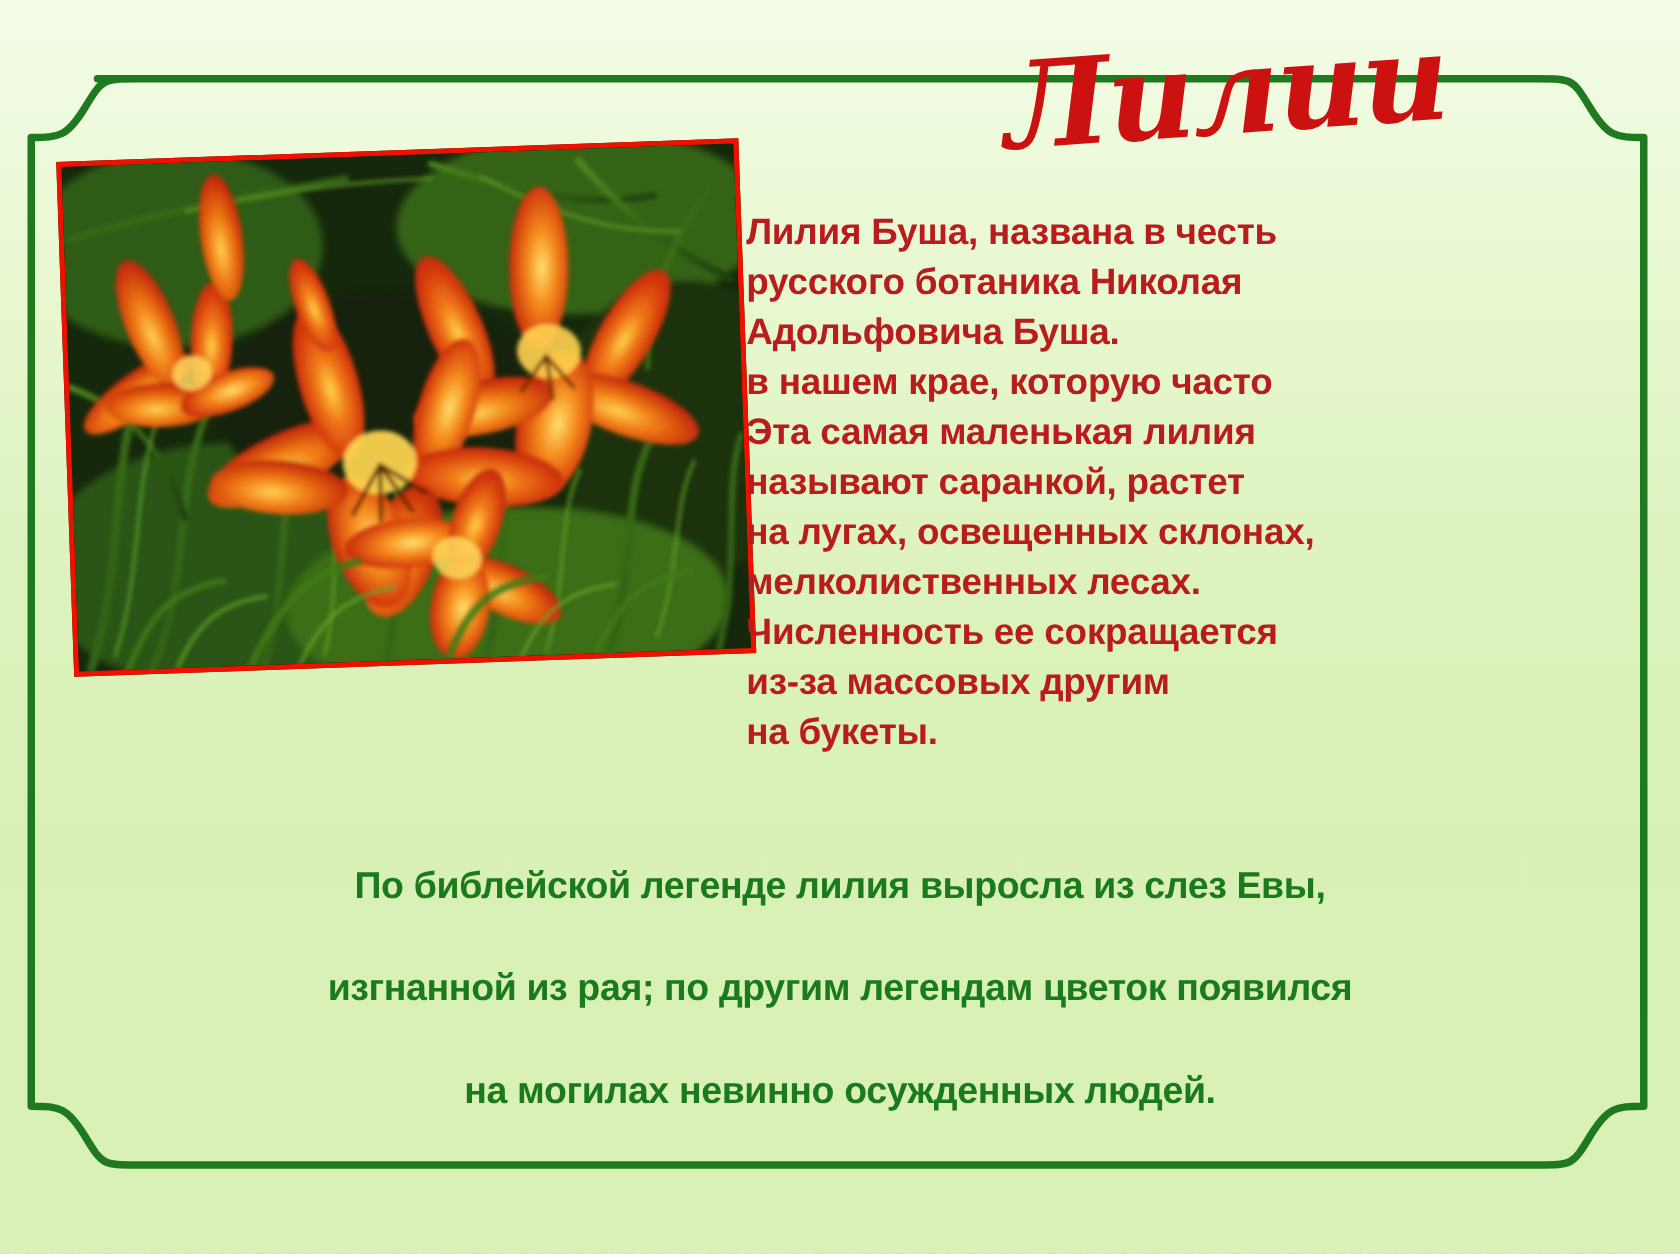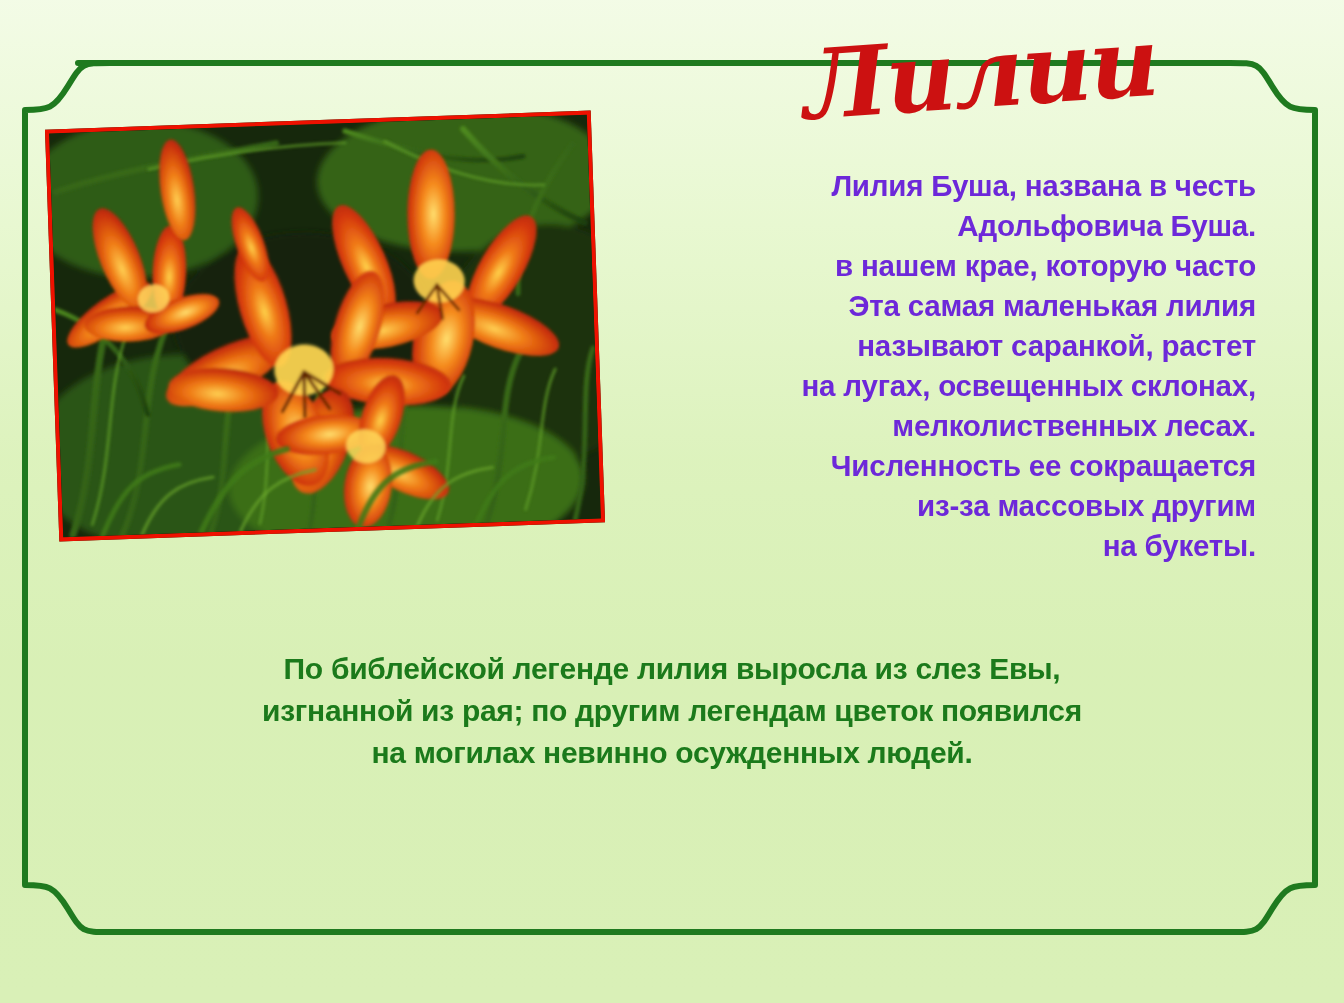--- a/index.html
+++ b/index.html
@@ -77,44 +77,44 @@
     line-height:1.08;
     letter-spacing:-2px;
     transform:rotate(-4deg);
     transform-origin:center center;
     white-space:nowrap;
   }
 
   
   .col-right{
     position:absolute;
-    left:628px;top:166px;width:628px;
+    left:597px;top:166px;width:628px;
     z-index:9;
-    text-align:right;
-    color:#6d28d9;
+    text-align:left;
+    color:#b91c1c;
     font-weight:bold;
     font-size:29.5px;
     line-height:40px;
     letter-spacing:-0.2px;
   }
   .col-right div{white-space:nowrap;}
 
   
   .block-bottom{
     position:absolute;
     left:60px;top:648px;width:1224px;
     z-index:9;
     text-align:center;
     color:#1B7A1B;
     font-weight:bold;
     font-size:30px;
     line-height:42px;
     letter-spacing:-0.3px;
   }
-  .block-bottom div{white-space:nowrap;}
+  .block-bottom div{white-space:nowrap;margin-top:40px;}
 
   
   .photo-wrap{
     position:absolute;
     left:52px;top:120px;
     width:546px;height:412px;
     z-index:8;
     transform:rotate(-2.0deg);
     transform-origin:center center;
   }
@@ -291,20 +291,21 @@
           </g>
         </svg>
       </div>
     </div>
   </div>
 
   <div class="title">Лилии</div>
 
   <div class="col-right">
     <div>Лилия Буша, названа в честь</div>
+    <div>русского ботаника Николая</div>
     <div>Адольфовича Буша.</div>
     <div>в нашем крае, которую часто</div>
     <div>Эта самая маленькая лилия</div>
     <div>называют саранкой, растет</div>
     <div>на лугах, освещенных склонах,</div>
     <div>мелколиственных лесах.</div>
     <div>Численность ее сокращается</div>
     <div>из-за массовых другим</div>
     <div>на букеты.</div>
   </div>

